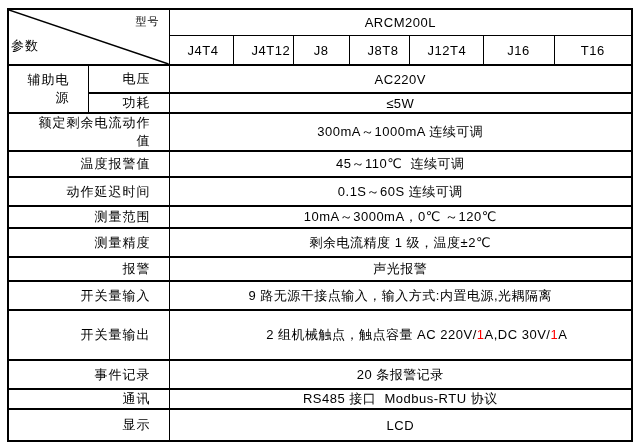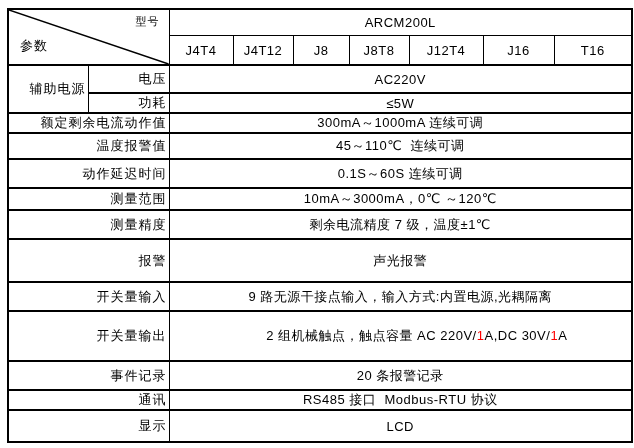--- a/index.html
+++ b/index.html
@@ -8,31 +8,31 @@
     font-family:"Liberation Sans","DejaVu Sans",sans-serif;color:#000;
   }
   table.spec{
     position:absolute;left:7px;top:8px;width:624px;
     border-collapse:collapse;table-layout:fixed;border:2px solid #000;
   }
   td{
     border-left:1px solid #000;border-right:1px solid #000;
     border-top:2px solid #000;border-bottom:2px solid #000;
     text-align:center;vertical-align:middle;
-    font-size:13px;padding:0 2px;overflow:hidden;
+    font-size:13px;padding:0 18px;overflow:hidden;
   }
   td.bt1{border-top-width:1px;}
   td.bb1{border-bottom-width:1px;}
   .lab{letter-spacing:1px;text-align:right;}
   .val{white-space:pre;letter-spacing:0.5px;}
   td.corner{padding:0;}
   .corner-in{position:relative;width:100%;height:54px;}
   .diag{position:absolute;left:0;top:0;width:100%;height:100%;display:block;}
   .c-top{position:absolute;top:4px;right:9px;font-size:11px;letter-spacing:1px;}
-  .c-bot{position:absolute;bottom:9px;left:11px;font-size:13px;letter-spacing:1px;}
+  .c-bot{position:absolute;bottom:9px;left:2px;font-size:13px;letter-spacing:1px;}
   .red{color:var(--red,#ff0000);}
 </style>
 </head>
 <body>
 
 <div class="sheet">
   <table class="spec">
     <colgroup>
       <col style="width:80px">
         <col style="width:81px">
@@ -90,23 +90,23 @@
     <tr style="height:29px">
       <td class="lab" colspan="2">动作延迟时间</td>
       <td class="val" colspan="7">0.1S～60S 连续可调</td>
     </tr>
     <tr style="height:22px">
       <td class="lab" colspan="2">测量范围</td>
       <td class="val" colspan="7">10mA～3000mA，0℃ ～120℃</td>
     </tr>
     <tr style="height:29px">
       <td class="lab" colspan="2">测量精度</td>
-      <td class="val" colspan="7">剩余电流精度 7 级，温度±1℃</td>
+      <td class="val" colspan="7">剩余电流精度 1 级，温度±2℃</td>
     </tr>
-    <tr style="height:43px">
+    <tr style="height:24px">
       <td class="lab" colspan="2">报警</td>
       <td class="val" colspan="7">声光报警</td>
     </tr>
     <tr style="height:29px">
       <td class="lab" colspan="2">开关量输入</td>
       <td class="val" colspan="7">9 路无源干接点输入，输入方式:内置电源,光耦隔离</td>
     </tr>
     <tr style="height:29px">
       <td class="lab" colspan="2">开关量输出</td>
       <td class="val" colspan="7">

